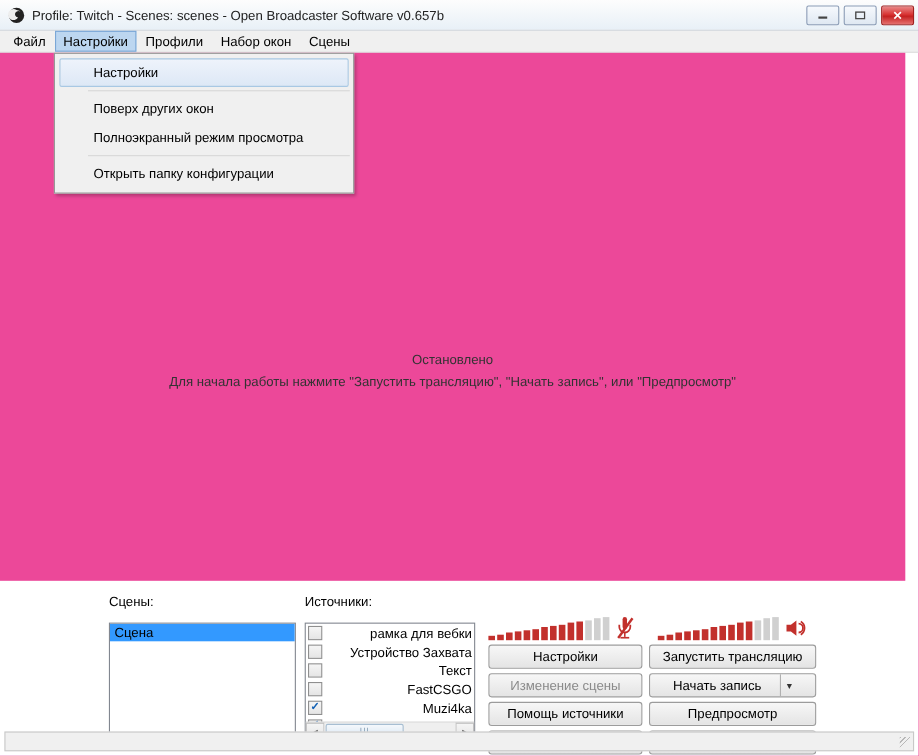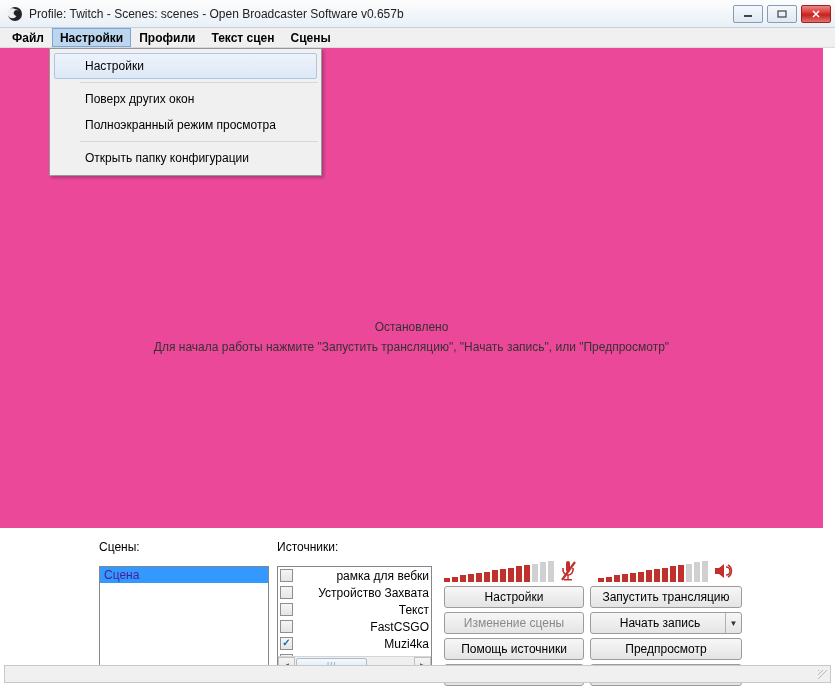--- a/index.html
+++ b/index.html
@@ -58,21 +58,20 @@
     border-bottom: 1px solid #dcdcdc;
     display: flex;
     align-items: stretch;
     padding: 0 4px;
     font-size: 12px;
   }
   .menu-item {
     padding: 2px 8px;
     display: flex; align-items: center;
     color: #000;
-    font-weight: bold;
   }
   .menu-item.open {
     background: #bcd6f0;
     border: 1px solid #7ba7d6;
     padding: 1px 7px;
   }
 
   
   .dropdown {
     position: absolute;
@@ -146,21 +145,21 @@
     height: 108px;
     overflow: hidden;
   }
   .listbox .row {
     padding: 1px 4px;
     font-size: 12px;
     white-space: nowrap;
   }
   .listbox .row.sel {
     background: #3399ff;
-    color: #4c1d95;
+    color: #000000;
   }
 
   .sources-box {
     border: 1px solid #828790;
     background: #fff;
     width: 155px;
     height: 108px;
     position: relative;
   }
   .sources-list {
@@ -244,21 +243,21 @@
     border: 1px solid #9c9c9c;
     background: linear-gradient(#f7f7f7,#e4e4e4);
     border-radius: 3px;
     font-size: 12px; color:#000;
     display:flex; align-items:center; justify-content:center;
     padding: 0 4px;
   }
   .btn.disabled { color:#8a8a8a; }
   .btn.w1 { width: 140px; }
   .btn.w2 { width: 152px; }
-  .btn.split { padding-right: 0; }
+  .btn.split { padding-right: 16px; }
   .btn.split .main { flex:1; text-align:center; }
   .btn.split .arrow {
     width: 16px; height: 100%;
     border-left: 1px solid #b0b0b0;
     display:flex; align-items:center; justify-content:center;
     font-size: 8px; color:#333;
   }
 
   
   .statusbar {
@@ -304,21 +303,21 @@
           <path d="M2 1 L8 7 M8 1 L2 7" stroke="#fff" stroke-width="1.5"></path>
         </svg>
     </div>
   </div>
 </div>
 
 <div class="menubar" id="menubar">
     <div class="menu-item">Файл</div>
     <div class="menu-item open">Настройки</div>
     <div class="menu-item">Профили</div>
-    <div class="menu-item">Текст сцен</div>
+    <div class="menu-item">Набор окон</div>
     <div class="menu-item">Сцены</div>
   </div>
 
 <div class="dropdown">
   <div class="dropdown-inner" id="dropdown">
       <div class="dd-item highlight">Настройки</div>
       <div class="dd-sep"></div>
       <div class="dd-item">Поверх других окон</div>
       <div class="dd-item">Полноэкранный режим просмотра</div>
       <div class="dd-sep"></div>

